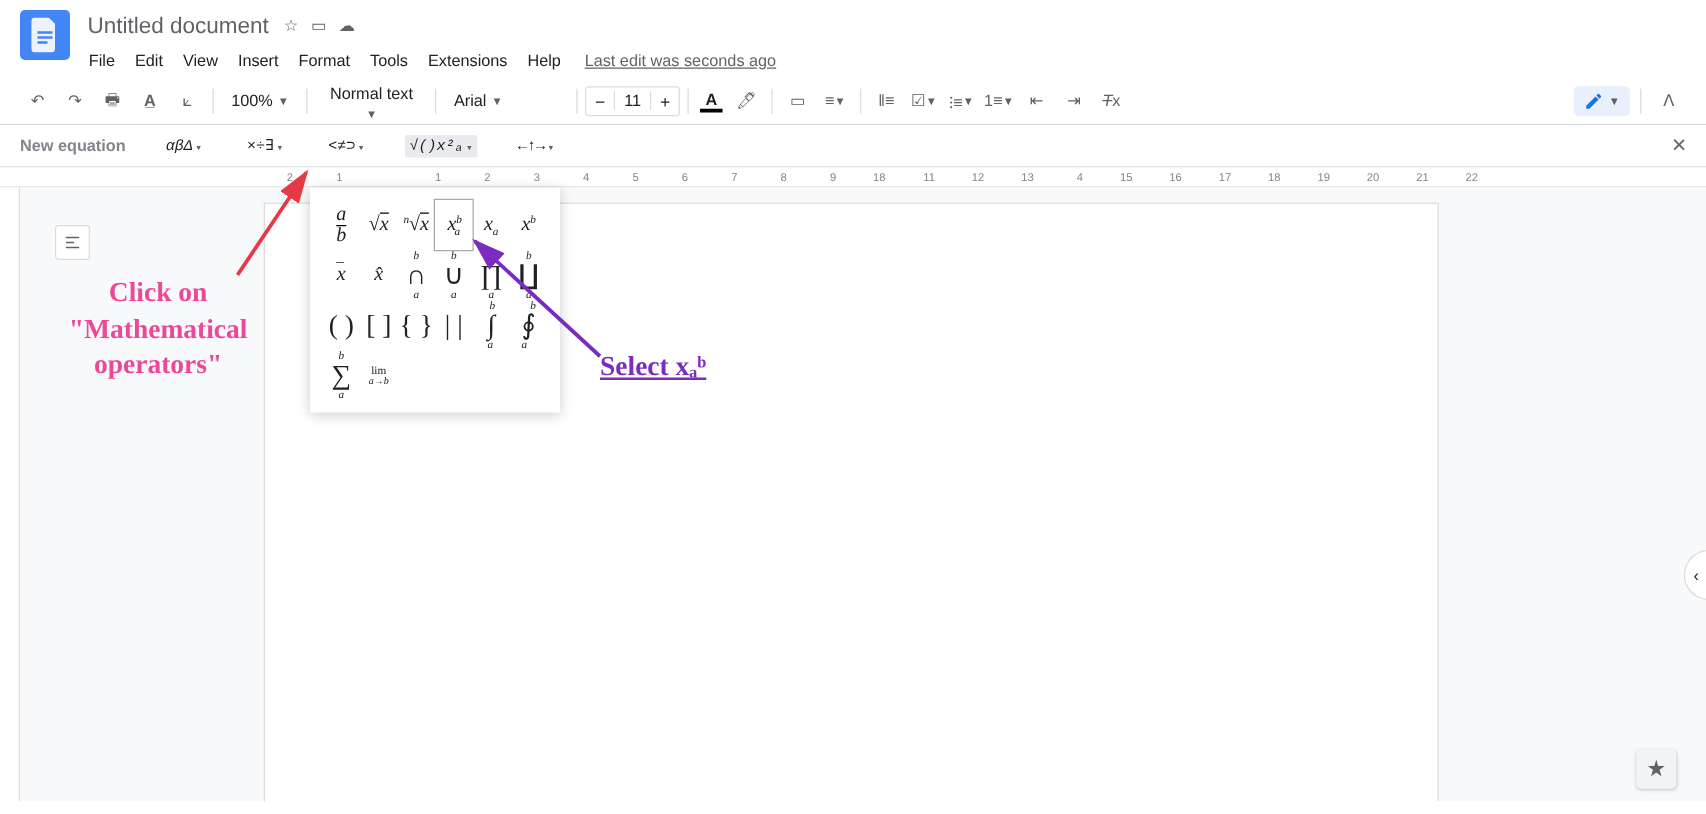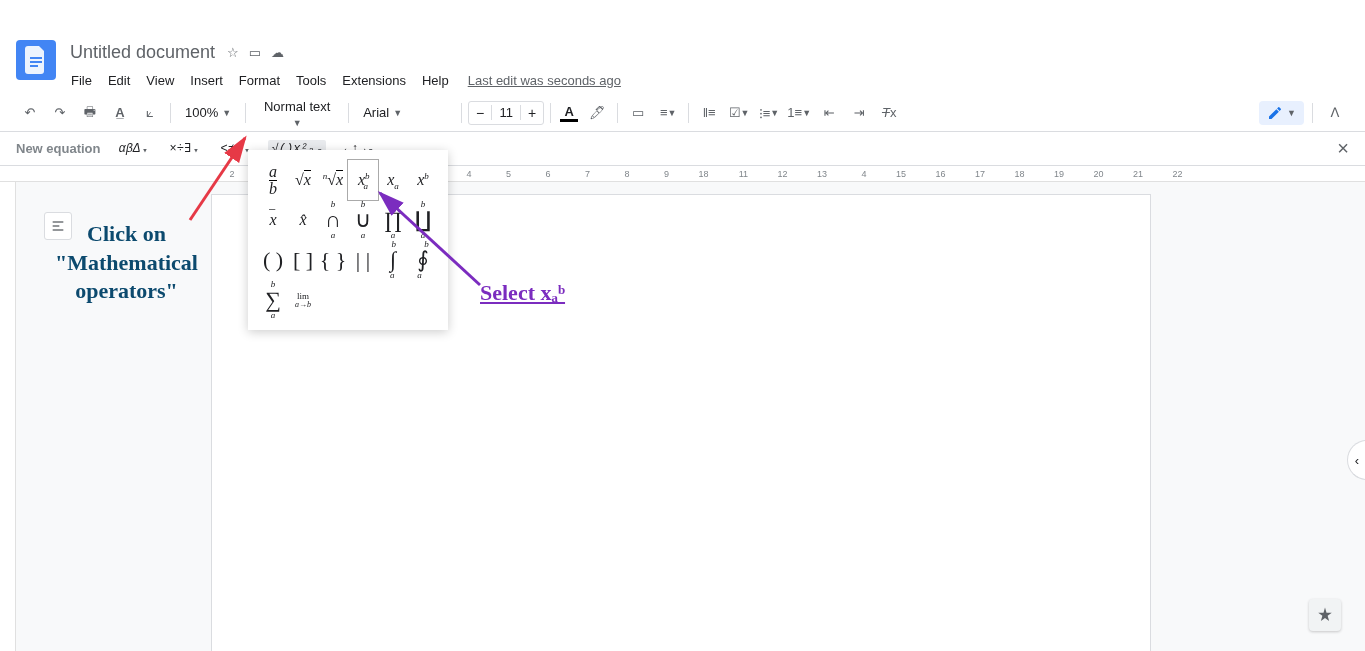--- a/index.html
+++ b/index.html
@@ -1,18 +1,18 @@
 <!DOCTYPE html>
 <html><head>
 <meta charset="utf-8">
 <style>
 * { box-sizing: border-box; margin: 0; padding: 0; }
 body { font-family: Arial, sans-serif; font-size: 13px; color: #202124; background: #fff; overflow: hidden; width: 1365px; height: 651px; position: relative; }
 
-.header { display: flex; align-items: flex-start; padding: 8px 16px 0 16px; margin-top: 32px; }
+.header { display: flex; align-items: flex-start; padding: 8px 16px 0 16px; }
 .logo { width: 40px; height: 40px; background: #4285f4; border-radius: 4px; display: flex; align-items: center; justify-content: center; margin-right: 8px; }
 .logo svg { fill: white; }
 .title-area { flex: 1; }
 .title-row { display: flex; align-items: center; height: 24px; }
 .doc-title { font-size: 18px; color: #5f6368; padding: 2px 6px; }
 .title-icons { display: flex; gap: 10px; margin-left: 6px; color: #5f6368; }
 .menu-row { display: flex; align-items: center; height: 28px; gap: 2px; margin-top: 2px; }
 .menu-item { padding: 4px 7px; font-size: 13px; color: #202124; cursor: pointer; border-radius: 3px; }
 .last-edit { color: #5f6368; font-size: 13px; text-decoration: underline; margin-left: 10px; cursor: pointer; }
 .header-right { display: flex; align-items: center; gap: 14px; margin-top: 6px; }
@@ -26,21 +26,21 @@
 .tb-select { display: flex; align-items: center; padding: 0 8px; height: 28px; cursor: pointer; font-size: 13px; color: #202124; gap: 4px; }
 .tb-dd { font-size: 9px; color: #5f6368; }
 .fontsize-group { display: flex; align-items: center; border: 1px solid #dadce0; border-radius: 3px; height: 24px; }
 .fontsize-group .pm { width: 22px; text-align: center; cursor: pointer; font-size: 14px; }
 .fontsize-group .val { width: 30px; text-align: center; border-left: 1px solid #dadce0; border-right: 1px solid #dadce0; font-size: 13px; }
 .textcolor { display: flex; flex-direction: column; align-items: center; width: 24px; cursor: pointer; }
 .textcolor-underline { width: 18px; height: 3px; background: #000; }
 .toolbar-right { margin-left: auto; display: flex; align-items: center; gap: 4px; }
 .editing-btn { background: #e8f0fe; border-radius: 4px; padding: 4px 8px; display: flex; align-items: center; cursor: pointer; }
 
-.eq-toolbar { display: flex; align-items: center; padding: 6px 16px; border-bottom: 1px solid #dadce0; height: 34px; gap: 14px; }
+.eq-toolbar { display: flex; align-items: center; padding: 6px 16px; border-bottom: 1px solid #dadce0; height: 34px; gap: 28px; }
 .new-eq { color: #80868b; font-weight: bold; font-size: 13px; }
 .eq-dd { display: flex; align-items: flex-end; gap: 2px; font-size: 12px; cursor: pointer; padding: 2px 4px; font-family: Liberation Mono, monospace; font-style: italic; }
 .eq-dd.active { background: #e8eaed; border-radius: 2px; }
 .eq-close { margin-left: auto; font-size: 20px; color: #5f6368; cursor: pointer; }
 
 .ruler { height: 16px; background: #fff; position: relative; border-bottom: 1px solid #e0e0e0; overflow: hidden; font-size: 9px; color: #80868b; }
 .ruler-inner { position: absolute; left: 195px; top: 0; display: flex; height: 100%; align-items: center; }
 .ruler-mark { display: inline-block; width: 39.5px; text-align: right; position: relative; }
 
 .workspace { display: flex; height: calc(100% - 160px); background: #f8f9fa; position: relative; }
@@ -51,21 +51,21 @@
 
 .math-popup { position: absolute; left: 248px; top: 150px; width: 200px; background: #fff; box-shadow: 0 2px 10px rgba(0,0,0,0.2); padding: 10px; z-index: 100; font-family: 'Times New Roman', serif; font-style: italic; font-size: 16px; }
 .math-grid { display: grid; grid-template-columns: repeat(6, 30px); gap: 0; }
 .math-cell { width: 30px; height: 40px; display: flex; align-items: center; justify-content: center; cursor: pointer; position: relative; }
 .math-cell.selected { outline: 1px solid #aaa; }
 .sub { font-size: 9px; position: relative; top: 4px; }
 .sup { font-size: 9px; position: relative; top: -6px; }
 .bigop { font-size: 22px; font-style: normal; }
 .bounds { display: flex; flex-direction: column; align-items: center; font-size: 9px; line-height: 1; }
 
-.annotation-red { position: absolute; font-family: 'Comic Sans MS', cursive; font-weight: bold; color: #0c4a6e; font-size: 22px; z-index: 200; line-height: 1.3; text-align: center; }
+.annotation-red { position: absolute; font-family: 'Comic Sans MS', cursive; font-weight: bold; color: #ec4899; font-size: 22px; z-index: 200; line-height: 1.3; text-align: center; }
 .annotation-purple { position: absolute; font-family: 'Comic Sans MS', cursive; font-weight: bold; color: #7b2cbf; font-size: 22px; z-index: 200; }
 .arrow-svg { position: absolute; z-index: 199; pointer-events: none; }
 
 .explore-btn { position: absolute; right: 24px; bottom: 20px; width: 32px; height: 32px; background: #f1f3f4; border-radius: 4px; display: flex; align-items: center; justify-content: center; box-shadow: 0 1px 3px rgba(0,0,0,0.2); cursor: pointer; }
 .side-panel-tab { position: absolute; right: -2px; top: 440px; width: 20px; height: 40px; background: #fff; border: 1px solid #dadce0; border-radius: 20px 0 0 20px; display: flex; align-items: center; justify-content: center; cursor: pointer; }
 </style>
 </head>
 <body>
 
 <div class="header">

